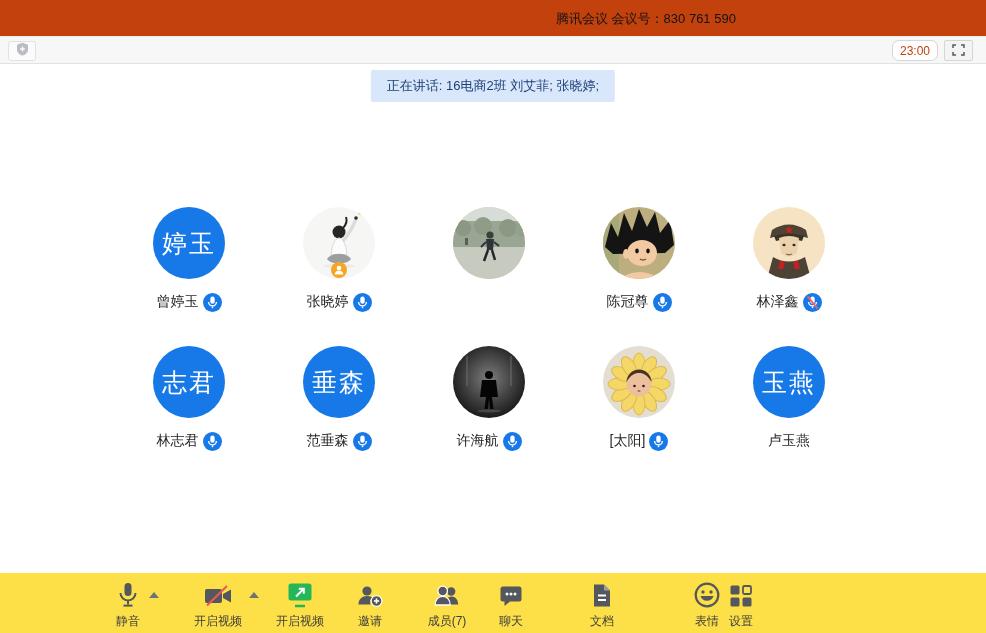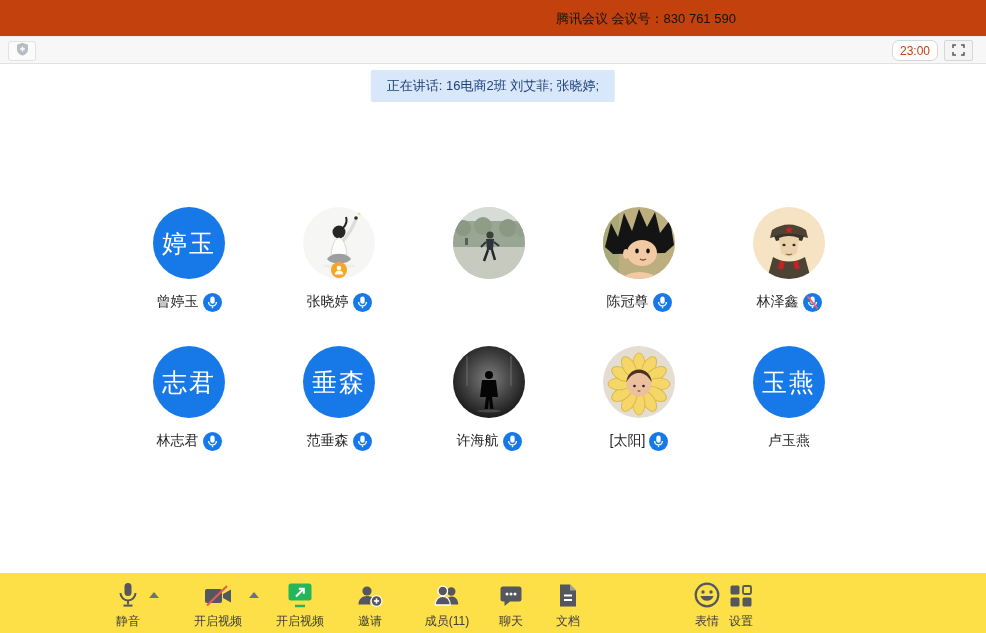--- a/index.html
+++ b/index.html
@@ -23,21 +23,21 @@
   .nameline{margin-top:13px;display:flex;align-items:center;gap:4px;height:20px;}
   .pname{font-size:14px;color:#262626;white-space:nowrap;}
   .micbadge{width:19px;height:19px;}
   .micbadge svg{display:block;}
   .toolbar{position:absolute;left:0;top:573px;width:986px;height:60px;background:#fde047;}
   .tb-item{position:absolute;top:9px;transform:translateX(-50%);text-align:center;cursor:pointer;}
   .tb-icon{height:26px;display:flex;align-items:flex-end;justify-content:center;}
   .tb-label{margin-top:5px;font-size:12px;color:#3d3d3d;white-space:nowrap;}
   .tb-caret{position:absolute;top:10px;width:0;height:0;border-left:5px solid transparent;border-right:5px solid transparent;border-bottom:6px solid #6f7277;cursor:pointer;}
   .tb-p0{left:128px}.tb-p1{left:218px}.tb-p2{left:300px}.tb-p3{left:370px}.tb-p4{left:447px}
-  .tb-p5{left:511px}.tb-p6{left:568px}.tb-p7{left:707px}.tb-p8{left:741px}
+  .tb-p5{left:511px}.tb-p6{left:602px}.tb-p7{left:707px}.tb-p8{left:741px}
   .tb-p0 .tb-caret{left:calc(50% + 21px);}
   .tb-p1 .tb-caret{left:calc(50% + 31px);}
 </style>
 </head>
 <body>
 
 <div class="titlebar">
   <div class="title">腾讯会议 会议号：830 761 590</div>
 </div>
 
@@ -356,21 +356,21 @@
     </div>
     <div class="tb-item tb-p4">
       <div class="tb-icon">
         <svg width="30" height="24" viewBox="0 0 30 24">
           <circle cx="19.5" cy="7.5" r="4.2" fill="#54575d"></circle>
           <path d="M13.5 20.5 c0-5 3-8 6.5-8 s6.5 3 6.5 8 z" fill="#54575d"></path>
           <circle cx="11" cy="7" r="4.8" fill="#54575d" stroke="#fff" stroke-width="1.3"></circle>
           <path d="M3.5 21 c0-5.5 3.3-8.7 7.5-8.7 s7.5 3.2 7.5 8.7 z" fill="#54575d" stroke="#fff" stroke-width="1.3"></path>
         </svg>
       </div>
-      <div class="tb-label">成员(11)</div>
+      <div class="tb-label">成员(7)</div>
     </div>
     <div class="tb-item tb-p5">
       <div class="tb-icon">
         <svg width="24" height="24" viewBox="0 0 24 24">
           <path d="M4 2.5 h16 a2.5 2.5 0 0 1 2.5 2.5 v10 a2.5 2.5 0 0 1 -2.5 2.5 h-9 l-5.5 4.5 v-4.5 h-1.5 a2.5 2.5 0 0 1 -2.5 -2.5 v-10 a2.5 2.5 0 0 1 2.5 -2.5 z" fill="#54575d"></path>
           <circle cx="8" cy="10" r="1.5" fill="#fff"></circle>
           <circle cx="12" cy="10" r="1.5" fill="#fff"></circle>
           <circle cx="16" cy="10" r="1.5" fill="#fff"></circle>
         </svg>
       </div>

